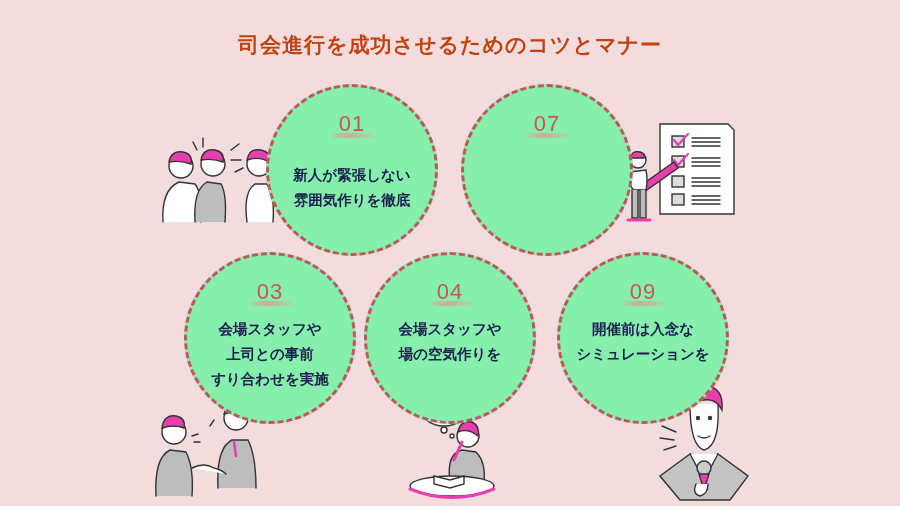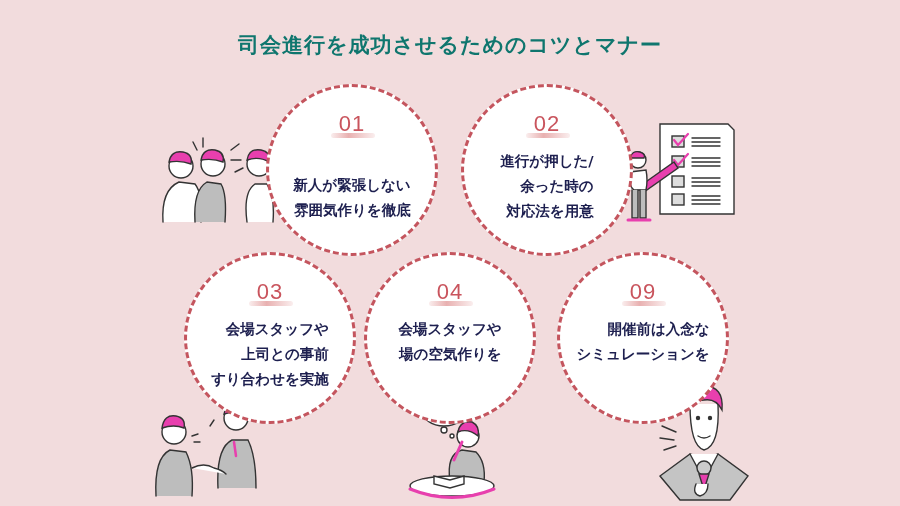--- a/index.html
+++ b/index.html
@@ -5,32 +5,32 @@
   html, body { margin: 0; padding: 0; }
   body {
     width: 900px; height: 506px; overflow: hidden;
     background: #f2dcdd;
     font-family: "DejaVu Sans", "Liberation Sans", sans-serif;
     position: relative;
   }
   .title {
     position: absolute; left: 0; right: 0; top: 31px;
     text-align: center;
-    font-size: 21px; font-weight: bold; color: #0f766e;
+    font-size: 21px; font-weight: bold; color: #c2410c;
     letter-spacing: 1px;
   }
   .circle {
     position: absolute;
     width: 172px; height: 172px;
     border-radius: 50%;
-    background: #ffffff;
+    background: #86efac;
     border: 3px dashed #c4555e;
     box-sizing: border-box;
     display: flex; flex-direction: column; align-items: center;
-    text-align: right;
+    text-align: center;
   }
   .num {
     margin-top: 26px;
     font-size: 22px; color: #c9545d; font-weight: normal;
     font-family: "Liberation Sans", sans-serif;
     position: relative; line-height: 1;
     letter-spacing: 1px;
   }
   .num::after {
     content: ""; position: absolute; left: -8px; right: -10px; bottom: -3px;
@@ -124,33 +124,28 @@
     <path d="M46 56 Q52 60 58 56"></path>
     <path d="M10 46 L24 52 M8 58 L22 60 M12 70 L24 66"></path>
     <circle cx="52" cy="88" r="7" fill="#ccc"></circle>
     <path d="M47 94 L52 110 L57 94 Z" fill="#e83fae"></path>
     <path d="M44 104 Q40 114 48 116 Q56 114 56 104" fill="#fff"></path>
   </g>
 </svg>
 
 <div class="circle" style="left:266px;top:84px">
   <div class="num">01</div>
-  <div class="text" style="margin-top:38px">
+  <div class="text" style="margin-top:28px">
     <span>新人が緊張しない</span>
     <span>雰囲気作りを徹底</span>
   </div>
 </div>
 
 <div class="circle" style="left:461px;top:84px">
-  <div class="num">02</div>
-  <div class="text">
-    <span>進行が押した/</span>
-    <span>余った時の</span>
-    <span>対応法を用意</span>
-  </div>
+  <div class="num">07</div>
 </div>
 
 <div class="circle" style="left:184px;top:252px">
   <div class="num">03</div>
   <div class="text">
     <span>会場スタッフや</span>
     <span>上司との事前</span>
     <span>すり合わせを実施</span>
   </div>
 </div>

